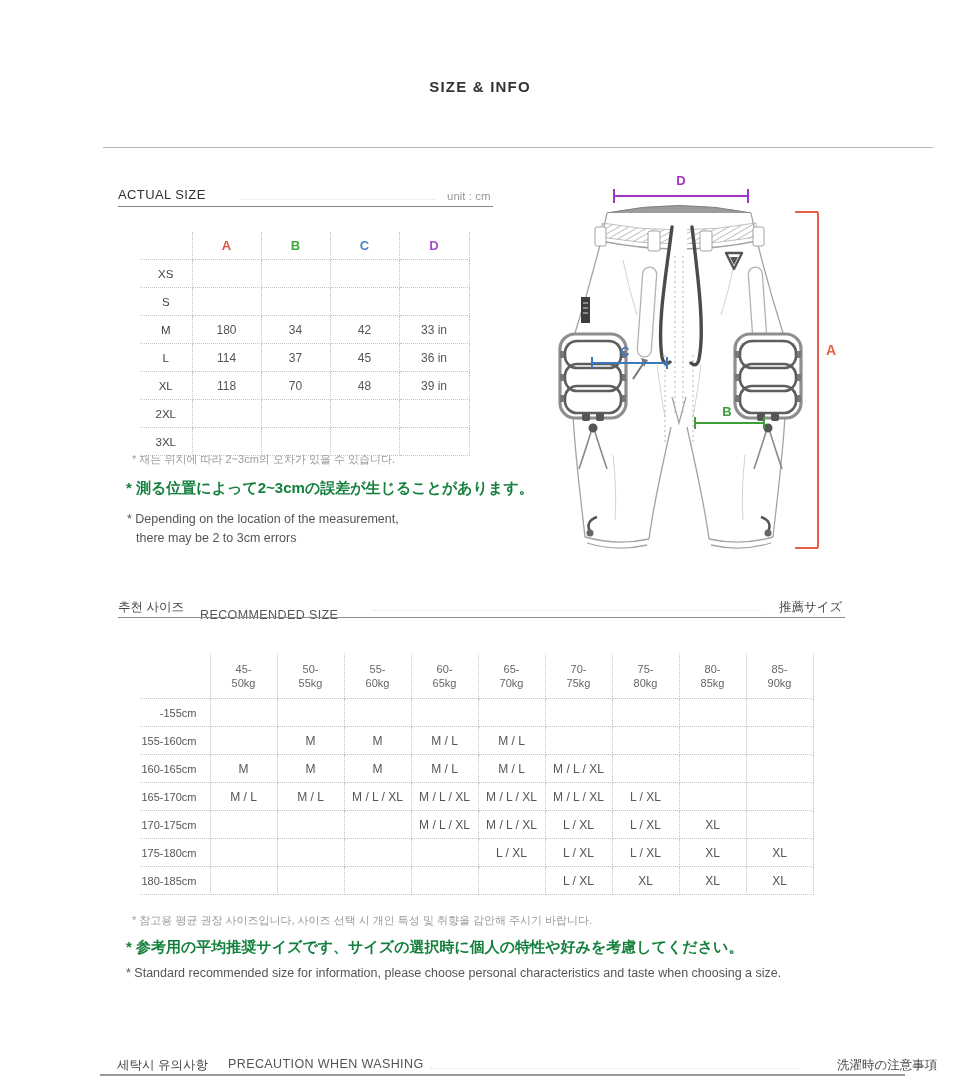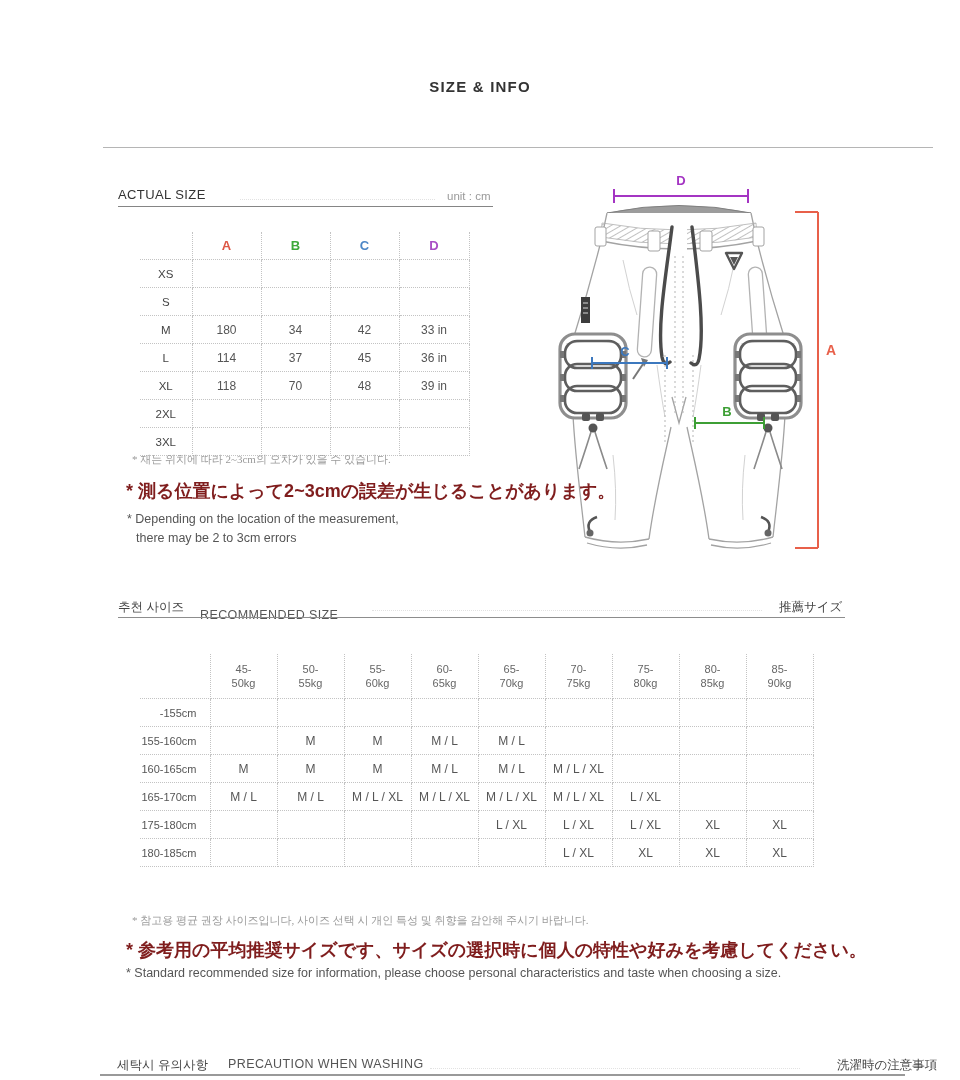--- a/index.html
+++ b/index.html
@@ -23,22 +23,22 @@
   th:first-child,td:first-child{border-left:none;}
   #actual-table{width:329px;}
   #actual-table th,#actual-table td{height:25px;font-size:12px;color:#555;}
   #actual-table .colletter{font-weight:bold;font-size:13px;}
   #actual-table .rowlab{font-size:11.5px;color:#444;}
   #reco-table{width:673px;}
   #reco-table thead th{height:42px;font-size:11px;color:#666;line-height:14px;white-space:pre-line;}
   #reco-table tbody th{height:25px;font-size:11px;color:#555;text-align:right;padding-right:13px;}
   #reco-table tbody td{height:25px;font-size:12px;color:#555;}
   
-  .note-ko{font-size:11px;color:#9a9a9a;font-family:Liberation Serif, serif;}
-  .note-ja{font-size:18px;color:#7f1d1d;font-weight:600;}
+  .note-ko{font-size:11px;color:#9a9a9a;}
+  .note-ja{font-size:15px;color:#15803d;font-weight:600;}
   .note-en{font-size:12.5px;color:#555;line-height:19px;}
   .note-en .ind{padding-left:9px;}
   svg text{font-family:"Liberation Sans","DejaVu Sans",sans-serif;font-weight:bold;}
 </style>
 </head>
 <body>
 
 <div class="abs page-title">SIZE &amp; INFO</div>
 <div class="abs hline" style="left:103px;top:147px;width:830px;"></div>
 
@@ -364,20 +364,32 @@
         <td>M / L</td>
         <td>M / L / XL</td>
         <td>M / L / XL</td>
         <td>M / L / XL</td>
         <td>M / L / XL</td>
         <td>L / XL</td>
         <td></td>
         <td></td>
       </tr>
       <tr>
+        <th>170-175cm</th>
+        <td></td>
+        <td></td>
+        <td></td>
+        <td>M / L / XL</td>
+        <td>M / L / XL</td>
+        <td>L / XL</td>
+        <td>L / XL</td>
+        <td>XL</td>
+        <td></td>
+      </tr>
+      <tr>
         <th>175-180cm</th>
         <td></td>
         <td></td>
         <td></td>
         <td></td>
         <td>L / XL</td>
         <td>L / XL</td>
         <td>L / XL</td>
         <td>XL</td>
         <td>XL</td>

